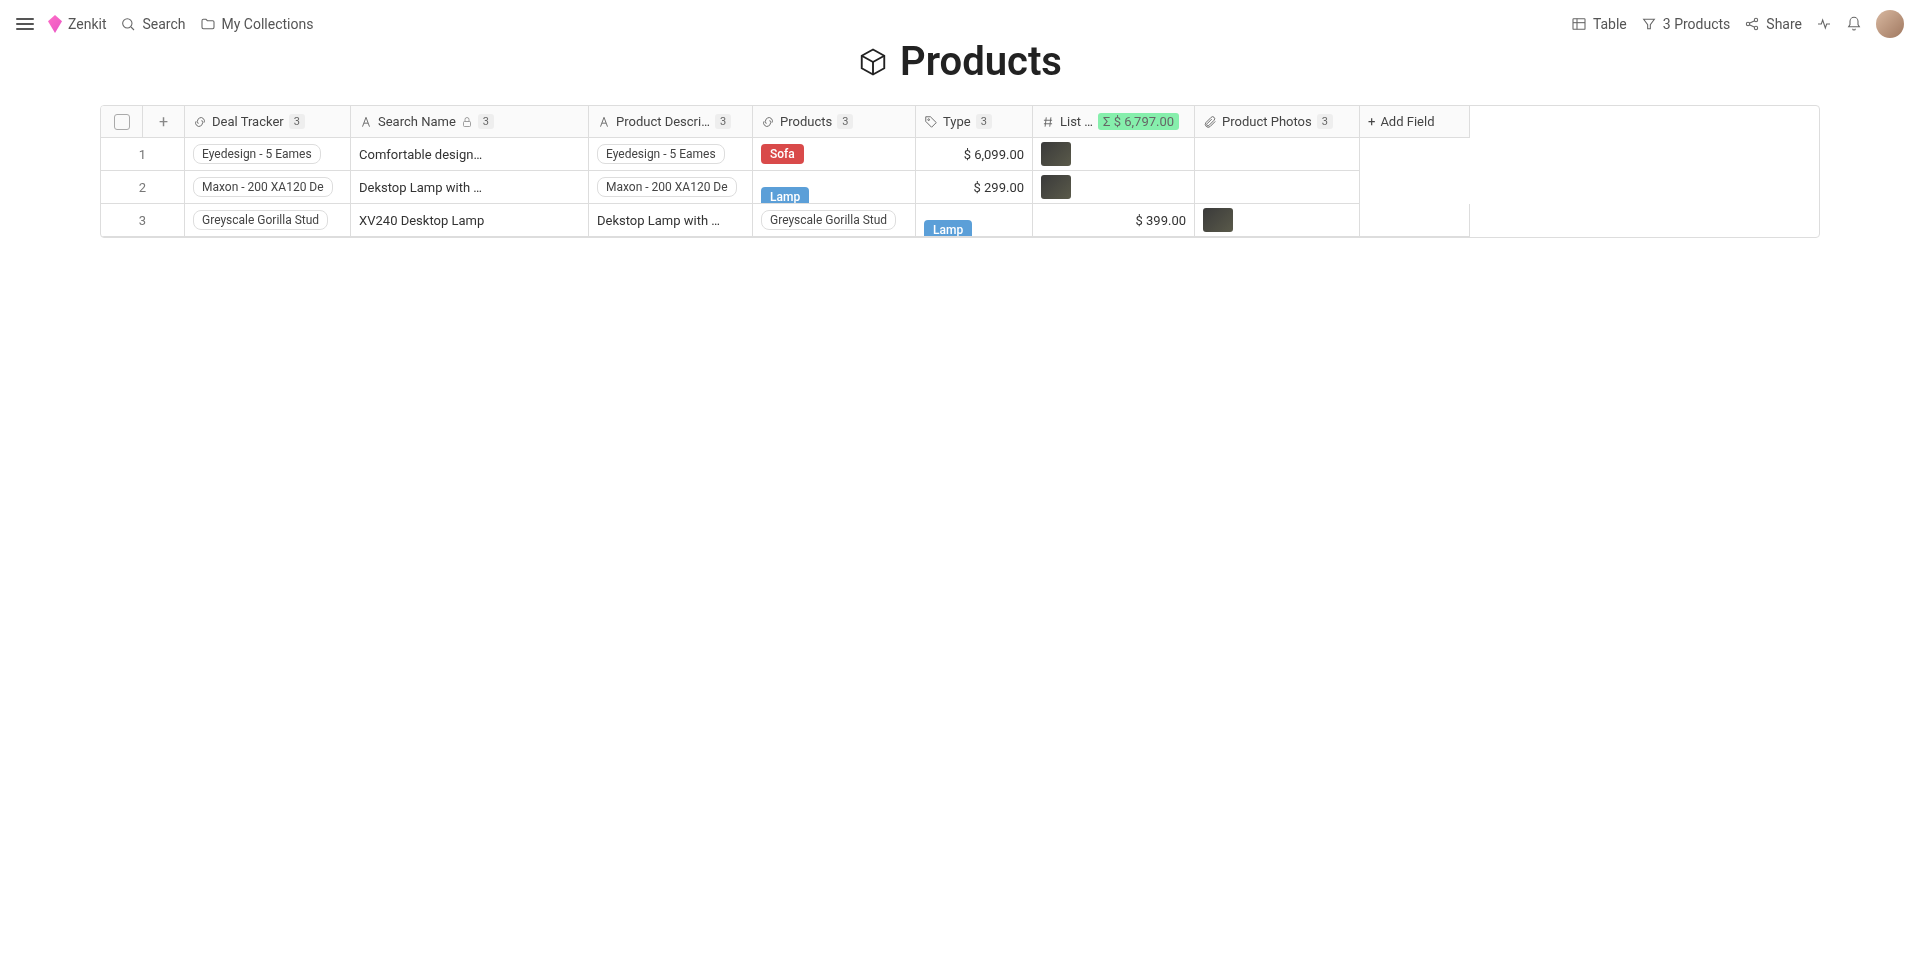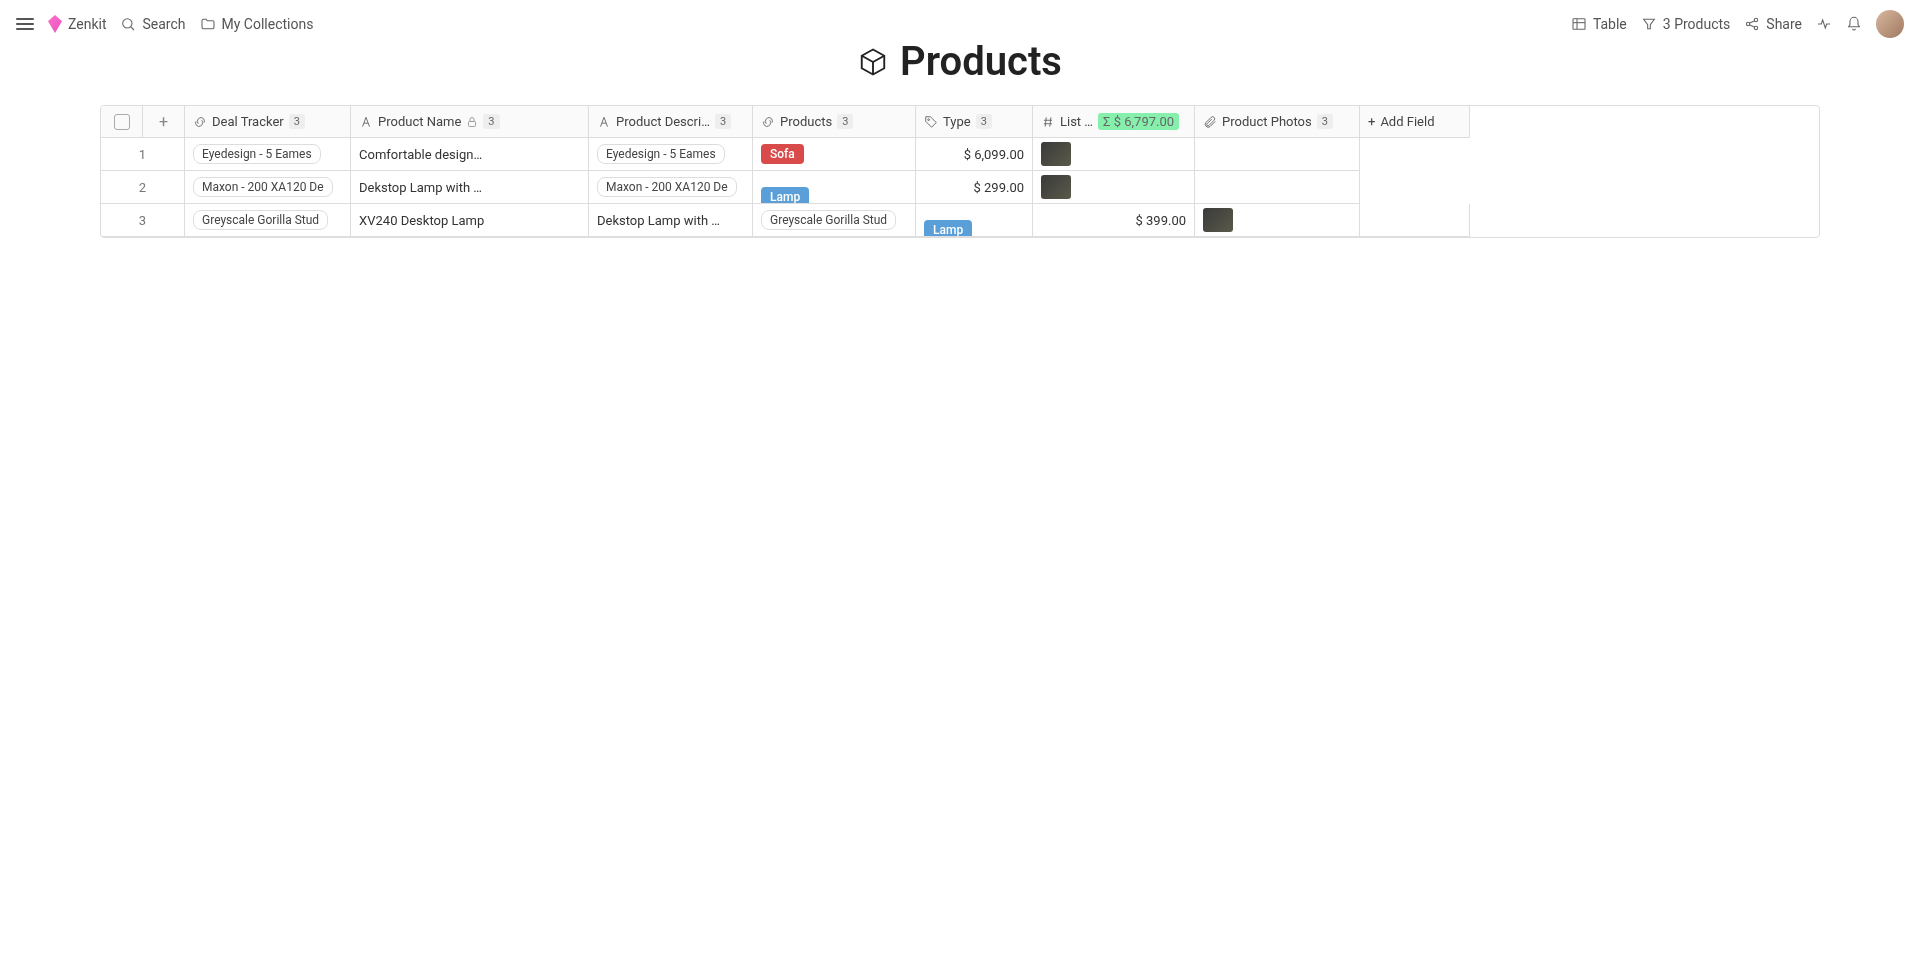--- a/index.html
+++ b/index.html
@@ -295,21 +295,21 @@
           <path d="M9 15a6 6 0 0 1 0-8l2-2a6 6 0 0 1 8 8"></path>
           <path d="M15 9a6 6 0 0 1 0 8l-2 2a6 6 0 0 1-8-8"></path>
         </svg>
       <span class="hdr-text">Deal Tracker</span>
       <span class="count-badge">3</span>
     </div>
     <div class="hdr">
       <svg class="hdr-icon" viewBox="0 0 24 24">
           <path d="M6 20 L12 4 L18 20 M8.5 14 H15.5"></path>
         </svg>
-      <span class="hdr-text">Product Name</span>
+      <span class="hdr-text">Search Name</span>
       <svg class="lock-icon" viewBox="0 0 24 24">
           <rect x="5" y="11" width="14" height="10" rx="2"></rect>
           <path d="M8 11V7a4 4 0 0 1 8 0v4"></path>
         </svg>
       <span class="count-badge">3</span>
     </div>
     <div class="hdr">
       <svg class="hdr-icon" viewBox="0 0 24 24">
           <path d="M6 20 L12 4 L18 20 M8.5 14 H15.5"></path>
         </svg>

